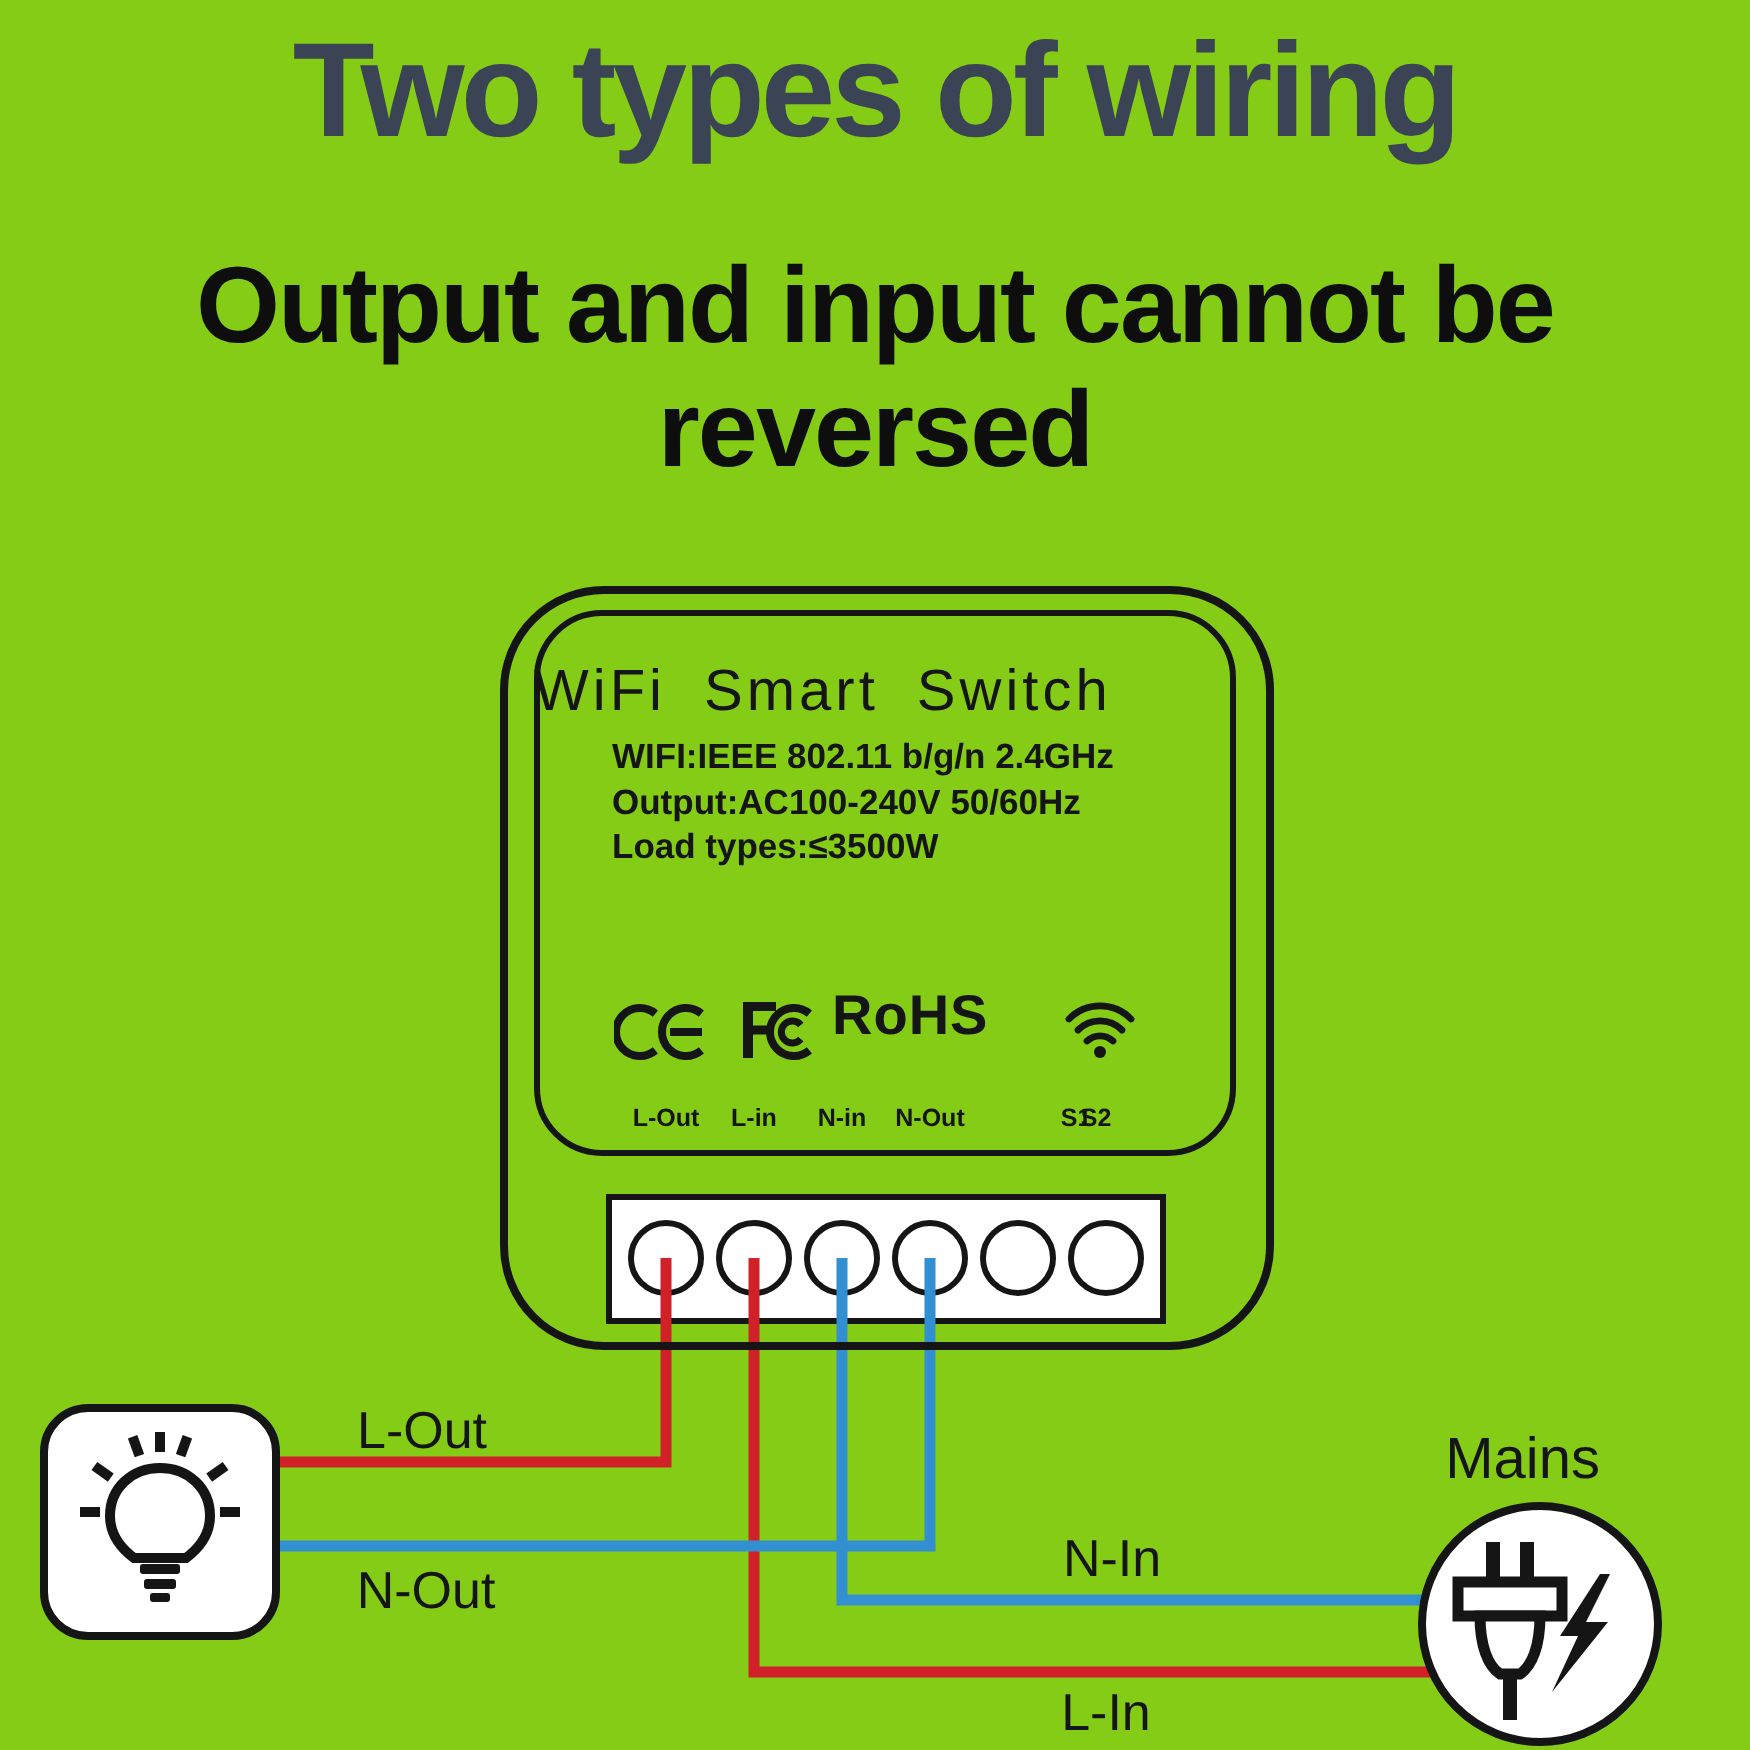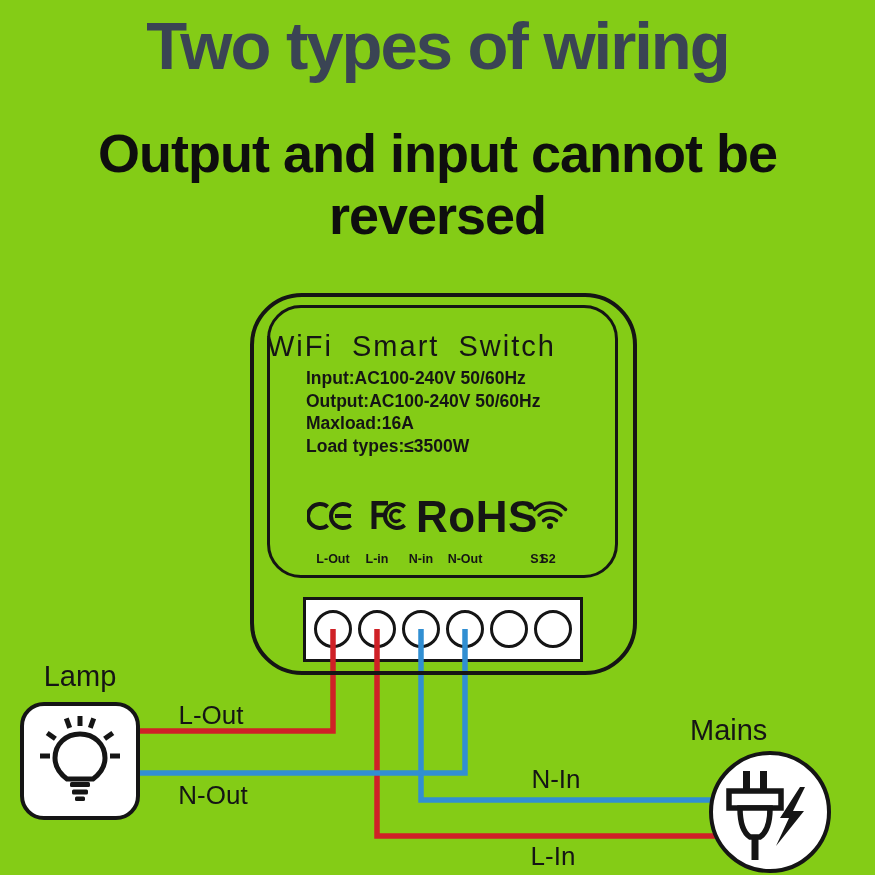--- a/index.html
+++ b/index.html
@@ -12,35 +12,35 @@
   .page-subtitle{top:122px;left:0;width:875px;text-align:center;font-size:54px;font-weight:700;
                  letter-spacing:-1px;color:#0e0e0e;z-index:7;}
   
   .outer-box{left:250px;top:293px;width:387px;height:382px;border:4px solid #151515;
              border-radius:52px;box-sizing:border-box;z-index:5;background:transparent;}
   .inner-box{left:267px;top:305px;width:351px;height:273px;border:3px solid #151515;
              border-radius:34px;box-sizing:border-box;z-index:1;}
   .switch-title{left:267px;top:330px;width:351px;font-size:29px;font-weight:400;
                 letter-spacing:2px;word-spacing:9px;z-index:6;}
   .specs{left:306px;top:367px;width:300px;font-size:17.5px;font-weight:700;line-height:22.7px;z-index:6;}
-  .rohs{left:416px;top:492px;font-size:44px;font-weight:700;letter-spacing:0.5px;z-index:6;}
+  .rohs{left:416px;top:492px;font-size:28px;font-weight:700;letter-spacing:0.5px;z-index:6;}
   .certsvg{z-index:6;}
   
   .terminal-block{left:303px;top:597px;width:280px;height:65px;border:3px solid #151515;
                   background:#fff;box-sizing:border-box;z-index:2;}
   .term-circle{top:610px;width:38px;height:38px;border:3px solid #151515;border-radius:50%;
                box-sizing:border-box;z-index:3;background:transparent;}
   .term-label{top:552px;font-size:12.5px;font-weight:700;transform:translateX(-50%);z-index:6;white-space:nowrap;}
   
   .wires{left:0;top:0;z-index:4;}
   
   .lamp-label{left:10px;top:660px;width:140px;text-align:center;font-size:29px;z-index:7;}
   .lamp-box{left:20px;top:702px;width:120px;height:118px;border:4px solid #151515;border-radius:24px;
             box-sizing:border-box;background:#fff;z-index:6;display:flex;align-items:center;justify-content:center;}
-  .mains-label{left:690px;top:714px;width:128px;text-align:left;font-size:29px;z-index:7;}
+  .mains-label{left:672px;top:714px;width:128px;text-align:right;font-size:29px;z-index:7;}
   .mains-circle{left:709px;top:751px;width:122px;height:122px;border:4px solid #151515;border-radius:50%;
             box-sizing:border-box;background:#fff;z-index:6;display:flex;align-items:center;justify-content:center;}
   
   .wire-label{font-size:26px;z-index:7;transform:translateX(-50%);white-space:nowrap;}
 </style>
 </head>
 <body>
 
 <div class="canvas">
 
@@ -62,23 +62,22 @@
     <path d="M377 629 L377 836 L718 836" fill="none" stroke-width="5.5" stroke="#cf2127"></path>
     <path d="M421 629 L421 800 L716 800" fill="none" stroke-width="5.5" stroke="#318fd2"></path>
     <path d="M465 629 L465 773 L140 773" fill="none" stroke-width="5.5" stroke="#318fd2"></path>
   </svg>
 
   <div class="abs outer-box"></div>
 
   <div class="abs switch-title">WiFi  Smart  Switch</div>
 
   <div class="abs specs">
-    <div>Input:AC100-240V 50/60Hz</div>
+    <div>WIFI:IEEE 802.11 b/g/n 2.4GHz</div>
     <div>Output:AC100-240V 50/60Hz</div>
-    <div>Maxload:16A</div>
     <div>Load types:≤3500W</div>
   </div>
 
   <svg class="abs certsvg" style="left:307px;top:501px;" width="50" height="30" viewBox="0 0 50 30">
     <path d="M20.7 5.8 A12 12 0 1 0 20.7 24.2" fill="none" stroke="#151515" stroke-width="4"></path>
     <path d="M43.7 5.8 A12 12 0 1 0 43.7 24.2" fill="none" stroke="#151515" stroke-width="4"></path>
     <path d="M28 15 L44 15" fill="none" stroke="#151515" stroke-width="4"></path>
   </svg>
   <svg class="abs certsvg" style="left:369px;top:501px;" width="42" height="30" viewBox="0 0 42 30">
     <path d="M5 28 L5 2 L19 2" fill="none" stroke="#151515" stroke-width="5"></path>
@@ -94,21 +93,20 @@
     <path d="M3.5 10.5 A21.5 21.5 0 0 1 34.5 10.5" fill="none" stroke="#151515" stroke-width="3.4" stroke-linecap="round"></path>
   </svg>
 
   <div class="abs term-label" style="left:333px;">L-Out</div>
   <div class="abs term-label" style="left:377px;">L-in</div>
   <div class="abs term-label" style="left:421px;">N-in</div>
   <div class="abs term-label" style="left:465px;">N-Out</div>
   <div class="abs term-label" style="left:538px;">S1</div>
   <div class="abs term-label" style="left:548px;">S2</div>
 
-  <div class="abs lamp-label">Lamp</div>
   <div class="abs lamp-box">
     <svg width="100" height="100" viewBox="0 0 100 100">
       <path d="M37 68 C29 62 25 55 25 47 C25 33 36 23 50 23 C64 23 75 33 75 47 C75 55 71 62 63 68 Z" fill="none" stroke="#151515" stroke-width="5"></path>
       <rect x="40" y="71" width="20" height="5" rx="1.5" fill="#151515"></rect>
       <rect x="42" y="78.5" width="16" height="5" rx="1.5" fill="#151515"></rect>
       <rect x="45" y="85.5" width="10" height="4.5" rx="1.5" fill="#151515"></rect>
       <g stroke="#151515" stroke-width="5" stroke-linecap="butt">
         <line x1="80" y1="45" x2="90" y2="45"></line>
         <line x1="74.6" y1="27.8" x2="82.8" y2="22"></line>
         <line x1="60.3" y1="16.8" x2="63.7" y2="7.4"></line>

